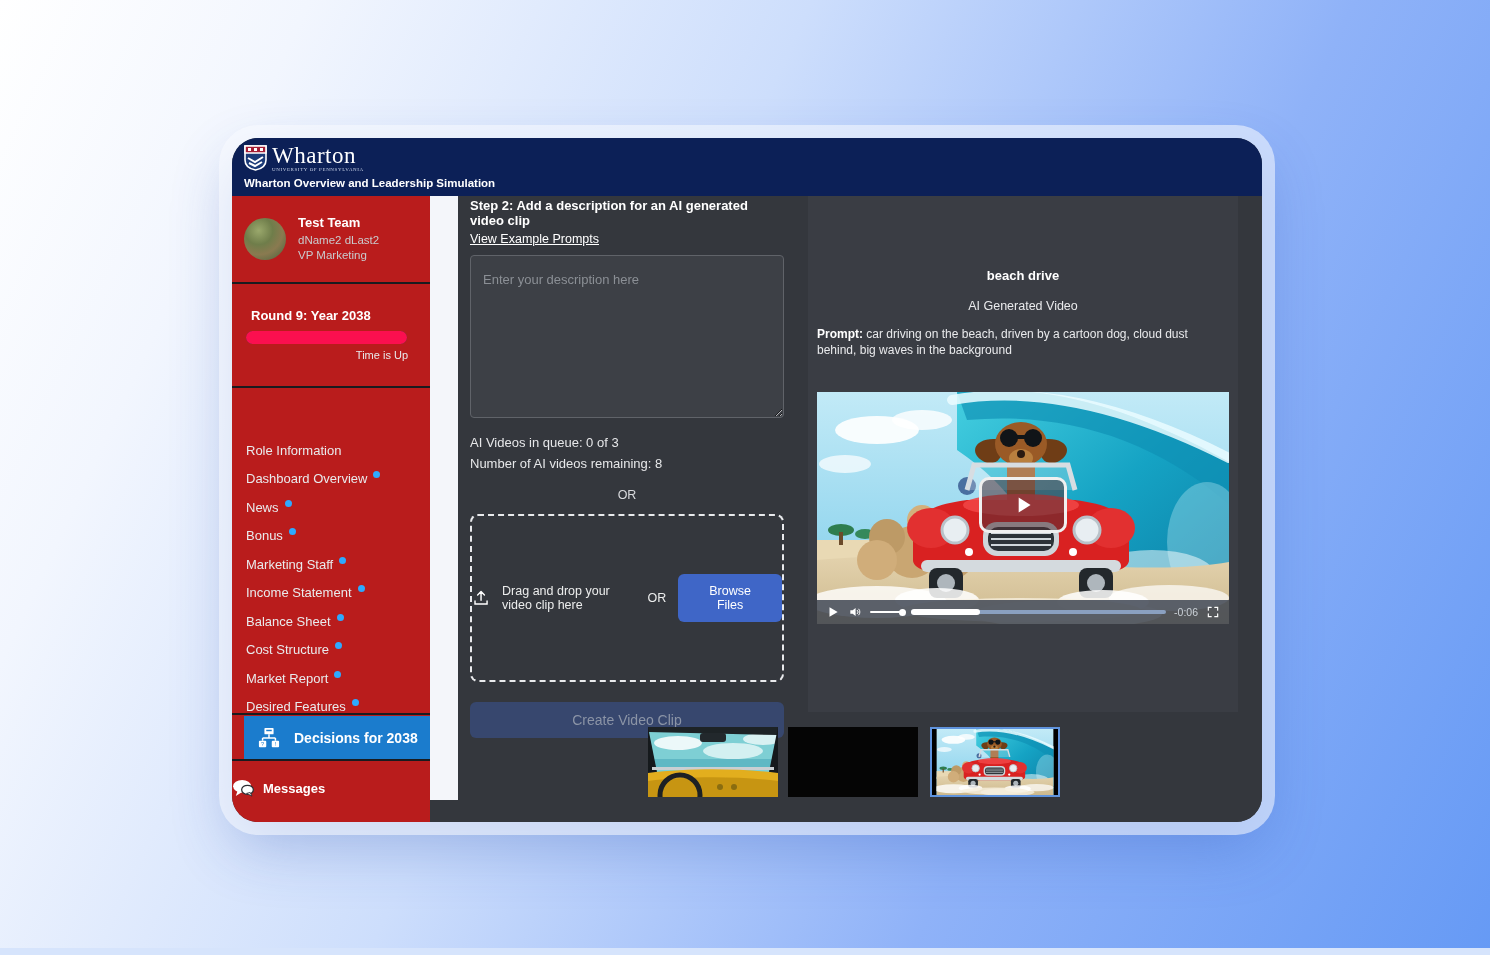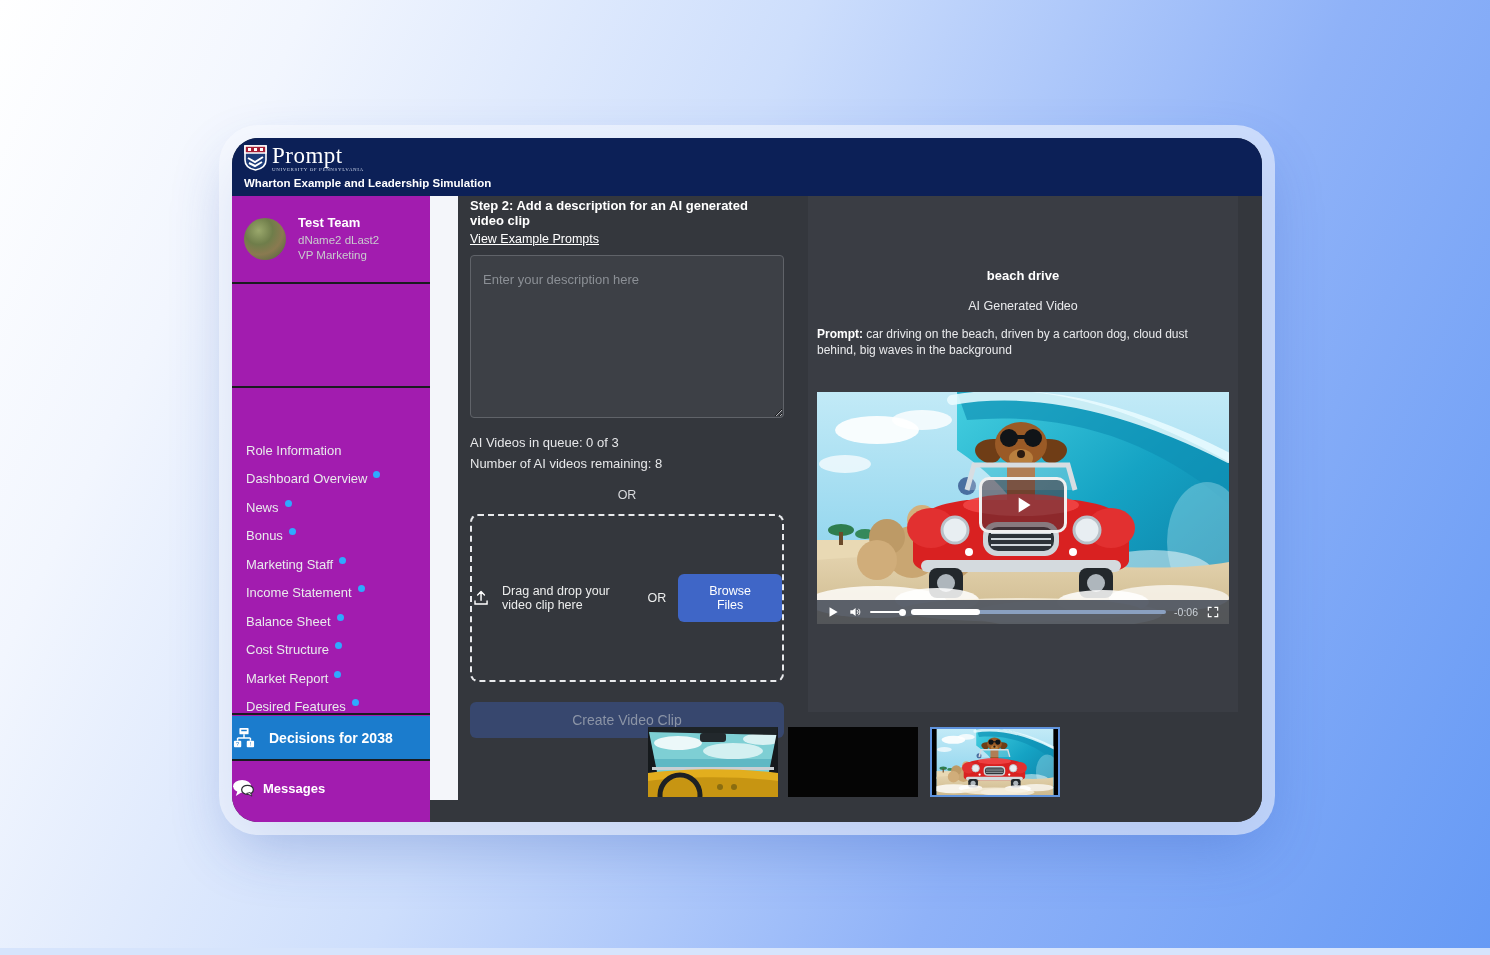--- a/index.html
+++ b/index.html
@@ -21,21 +21,21 @@
 
   
   .header { left:0; top:0; width:100%; height:58px; background:#0c2057; }
   .logo-row { left:12px; top:7px; display:flex; align-items:flex-start; gap:5px; }
   .shield { width:23px; height:26px; }
   .wordmark { color:#ffffff; font-family:"Liberation Serif", serif; font-size:23px; line-height:22px; letter-spacing:0.5px; }
   .wordmark-sub { color:#cdd6ea; font-family:"Liberation Serif", serif; font-size:5px; letter-spacing:0.6px; text-transform:uppercase; }
   .header-subtitle { left:12px; top:39px; color:#ffffff; font-size:11.5px; font-weight:bold; }
 
   
-  .sidebar { left:0; top:58px; width:198px; height:626px; background:#a21caf; }
+  .sidebar { left:0; top:58px; width:198px; height:626px; background:#b91c1c; }
   .scroll-gutter { left:198px; top:58px; width:28px; height:604px; background:#f4f6fa; }
 
   .team-block { left:0; top:0; width:100%; height:86px; padding:16px 12px; display:flex; gap:12px; align-items:center; }
   .avatar { width:42px; height:42px; border-radius:50%; flex:0 0 auto;
     background: radial-gradient(circle at 35% 30%, #9aa86c 0%, #6f7d4a 35%, #8a7a50 60%, #5c6b43 85%); }
   .team-name { color:#ffffff; font-size:13px; font-weight:bold; margin-bottom:3px; }
   .team-sub { color:#c9cbce; font-size:11.5px; line-height:15px; }
   .divider { left:0; width:100%; height:2px; background:#191b1f; }
 
   .round-block { left:0; top:88px; width:100%; height:102px; }
@@ -43,22 +43,22 @@
   .progress-track { left:14px; top:47px; width:161px; height:13px; border-radius:7px; background:#3a3d43; }
   .progress-fill { height:100%; border-radius:7px; background:#fb0f4f; }
   .timer-status { right:22px; top:65px; color:#e8e9eb; font-size:11px; }
 
   .menu { left:0; top:196px; width:100%;margin-top:44px; }
   .menu-item { height:28.5px; padding-left:14px; display:flex; align-items:center; cursor:pointer; }
   .menu-label { color:#e9eaec; font-size:13px; }
   .menu-dot { width:7px; height:7px; border-radius:50%; background:#2ea9ff; margin:-8px 0 0 6px; }
 
   .decisions-divider-top { top:517px; }
-  .decisions-btn { left:0; top:520px; width:100%; height:43px; background:#1b7ccd;
-    display:flex; align-items:center; gap:14px; padding-left:1px; cursor:pointer; }
+  .decisions-btn { left:12px; top:520px; width:100%; height:43px; background:#1b7ccd;
+    display:flex; align-items:center; gap:14px; padding-left:14px; cursor:pointer; }
   .decisions-label { color:#ffffff; font-size:14px; font-weight:bold; }
   .decisions-divider-bot { top:563px; }
 
   .messages-row { left:0; top:572px; width:100%; height:40px; display:flex; align-items:center; justify-content:flex-start; gap:9px; cursor:pointer; }
   .messages-label { color:#ffffff; font-size:13px; font-weight:bold; }
 
   
   .main { left:226px; top:58px; width:804px; height:626px; background:#34373d; }
 
   .col { left:12px; top:0; width:314px; }
@@ -220,38 +220,45 @@
       <svg class="shield" viewBox="0 0 23 26">
         <path d="M1,1 h21 v14 c0,6 -5,9 -10.5,10 C6,24 1,21 1,15 Z" fill="#1b3a77" stroke="#ffffff" stroke-width="1.6"></path>
         <path d="M1,1 h21 v7 h-21 Z" fill="#a41e35" stroke="#ffffff" stroke-width="1.6"></path>
         <rect x="4" y="3" width="3" height="3" fill="#ffffff"></rect>
         <rect x="10" y="3" width="3" height="3" fill="#ffffff"></rect>
         <rect x="16" y="3" width="3" height="3" fill="#ffffff"></rect>
         <path d="M4,13 l7,4 l8,-5" stroke="#ffffff" stroke-width="2" fill="none"></path>
         <path d="M5,18 l6,3 l7,-4" stroke="#ffffff" stroke-width="2" fill="none"></path>
       </svg>
       <div>
-        <div class="wordmark">Prompt</div>
+        <div class="wordmark">Wharton</div>
         <div class="wordmark-sub">University of Pennsylvania</div>
       </div>
     </div>
-    <div class="abs header-subtitle">Wharton Example and Leadership Simulation</div>
+    <div class="abs header-subtitle">Wharton Overview and Leadership Simulation</div>
   </div>
 
   <div class="abs sidebar">
     <div class="team-block">
       <div class="avatar"></div>
       <div>
         <div class="team-name">Test Team</div>
         <div class="team-sub">dName2 dLast2</div>
         <div class="team-sub">VP Marketing</div>
       </div>
     </div>
     <div class="abs divider" style="top:86px"></div>
 
+    <div class="abs round-block">
+      <div class="abs round-label">Round 9: Year 2038</div>
+      <div class="abs progress-track">
+        <div class="progress-fill" style="width: 100%;"></div>
+      </div>
+      <div class="abs timer-status">Time is Up</div>
+    </div>
     <div class="abs divider" style="top:190px"></div>
 
     <div class="abs menu">
         <div class="menu-item">
           <span class="menu-label">Role Information</span>
         </div>
         <div class="menu-item">
           <span class="menu-label">Dashboard Overview</span>
           <span class="menu-dot"></span>
         </div>

